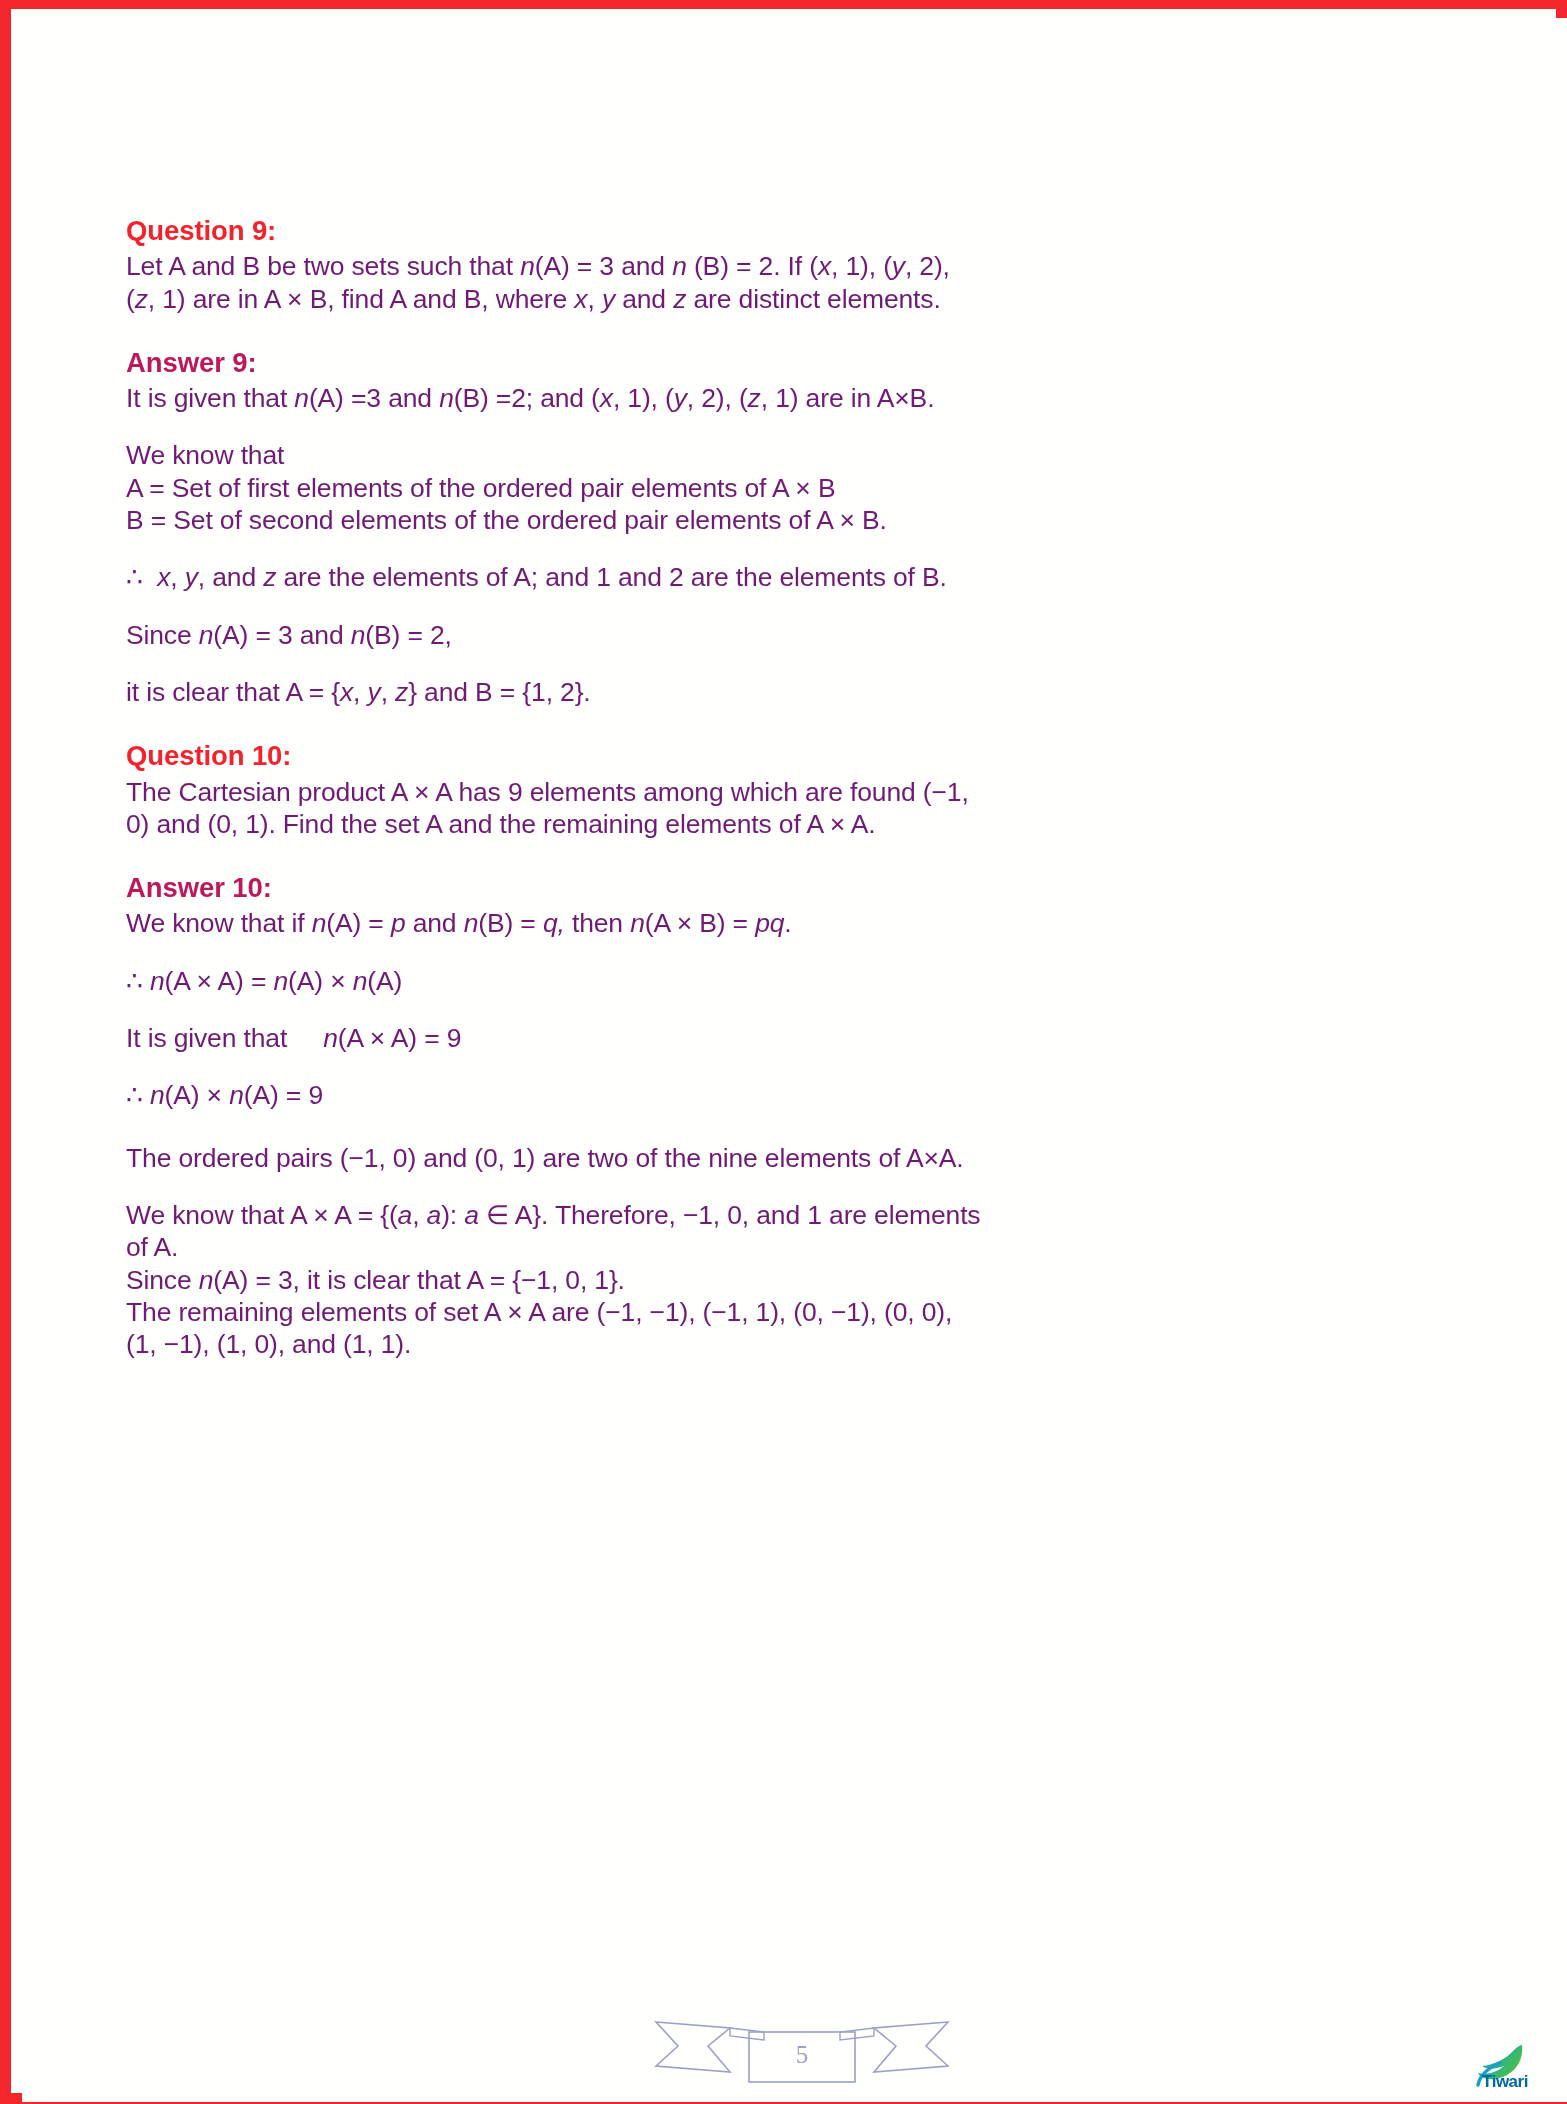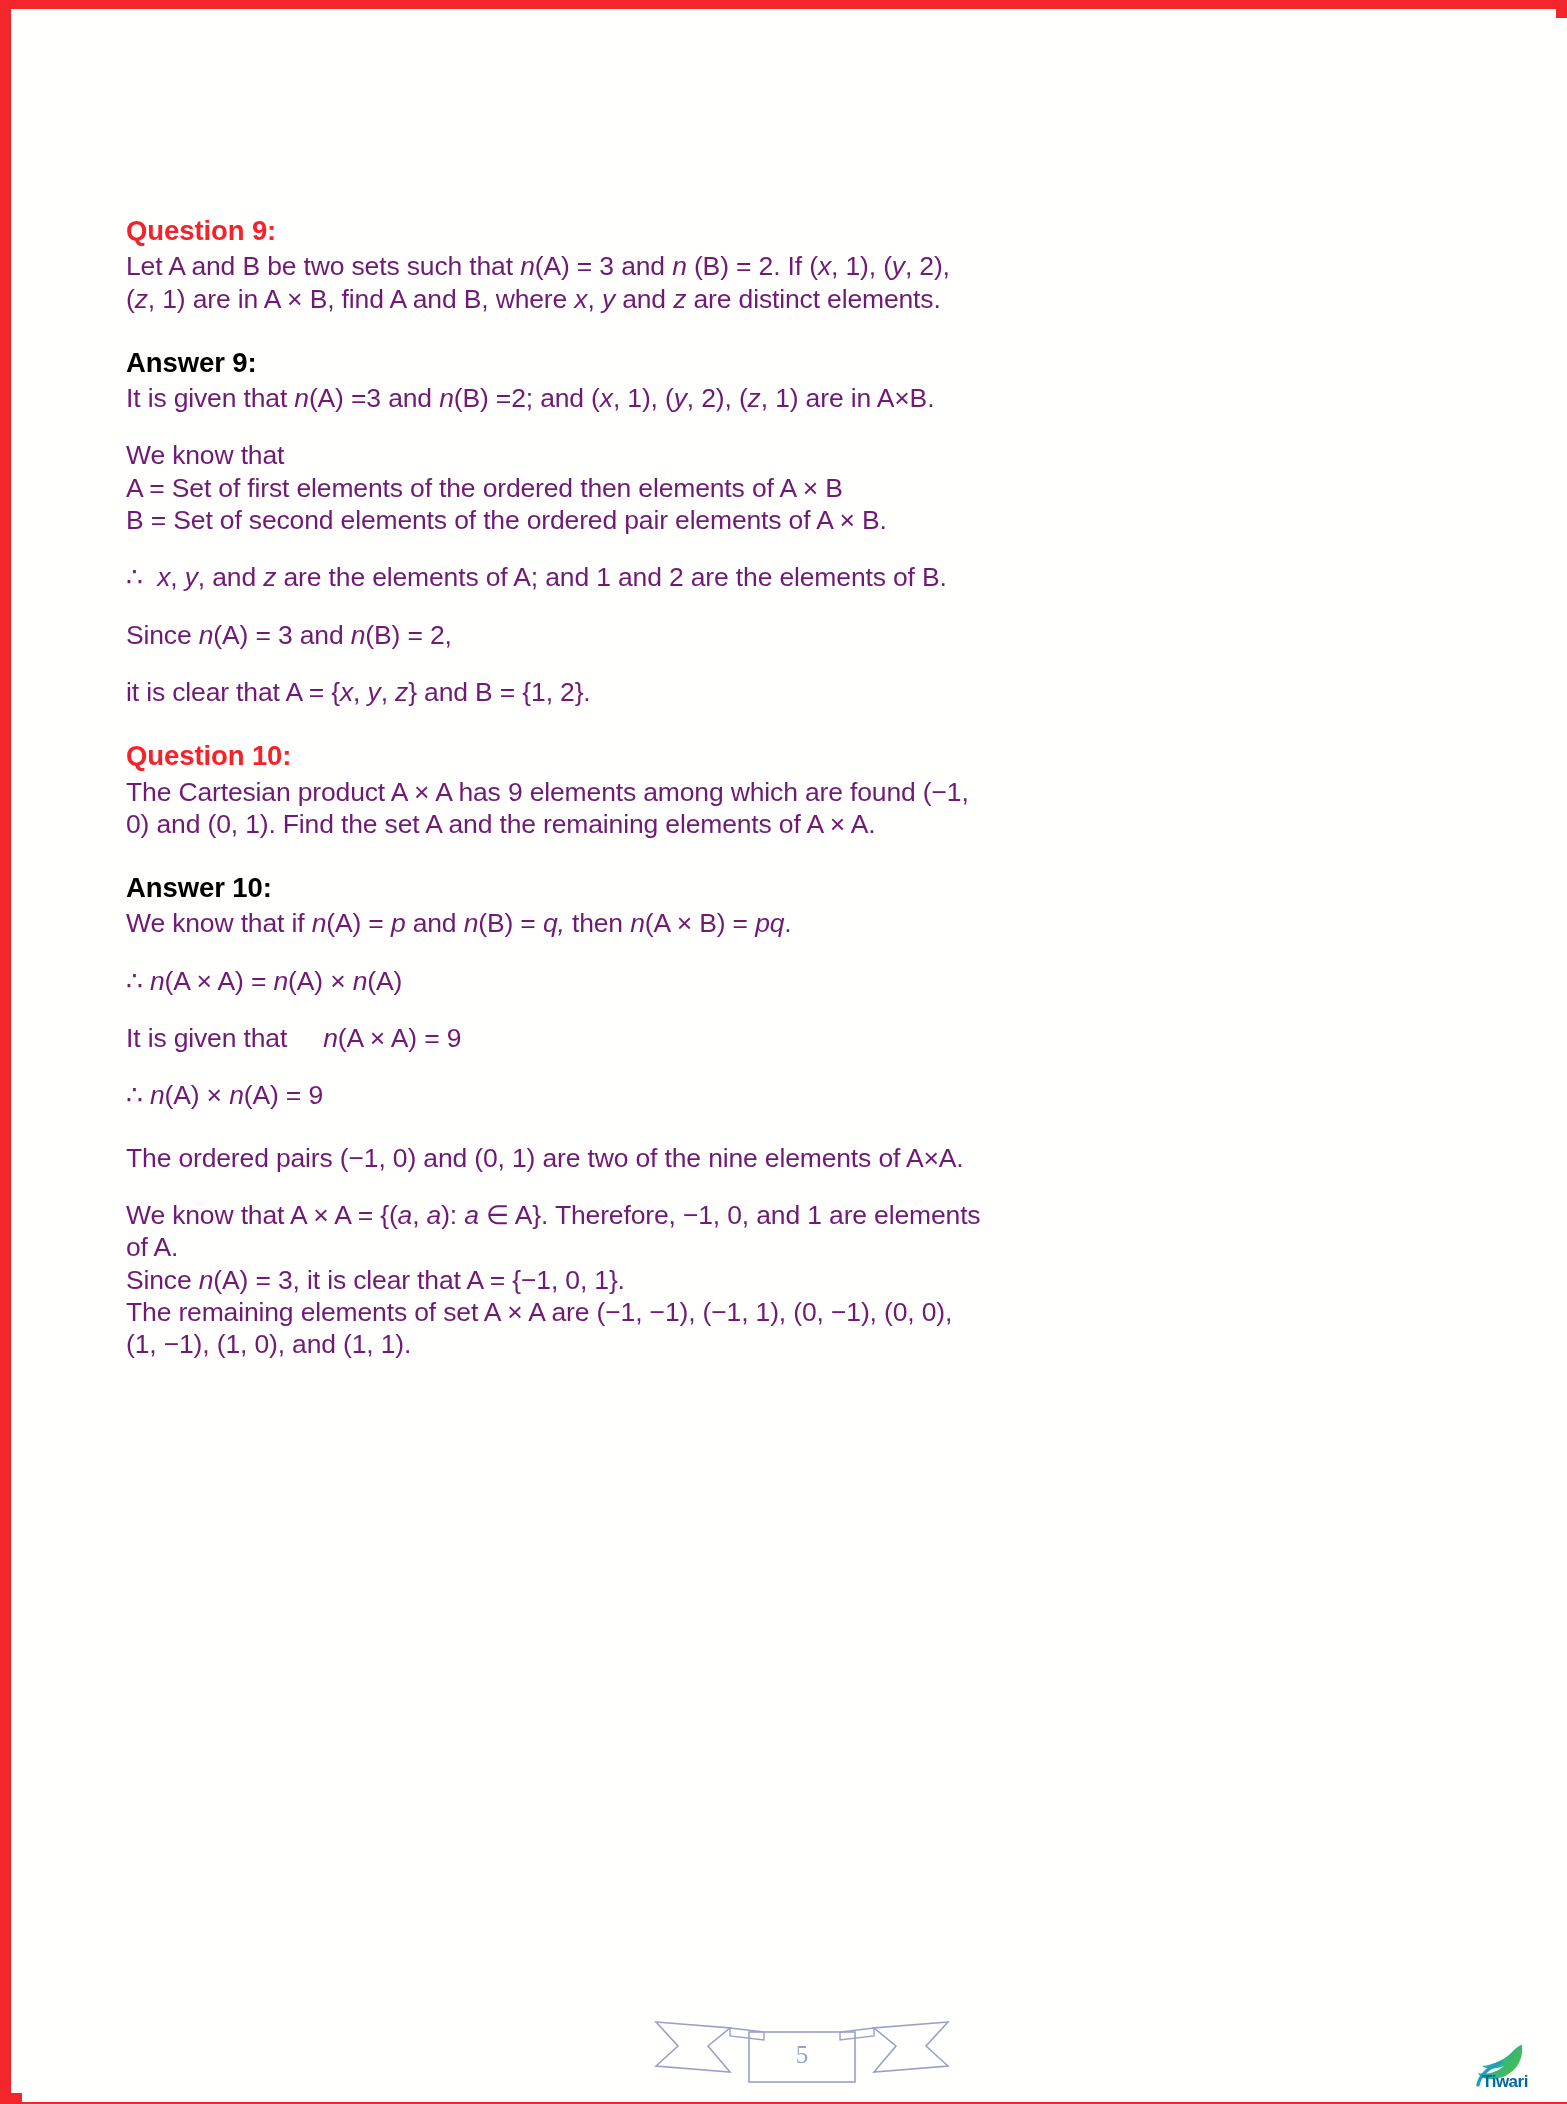--- a/index.html
+++ b/index.html
@@ -49,21 +49,21 @@
   .q-heading {
     color: #f4222b;
     font-weight: bold;
     font-size: 27.5px;
     line-height: 1.28;
     letter-spacing: -0.1px;
     margin: 0 0 2px 0;
     font-family: "Liberation Sans", sans-serif;
   }
   .a-heading {
-    color: #000000;
+    color: #be185d;
     font-weight: bold;
     font-size: 27.5px;
     line-height: 1.28;
     letter-spacing: -0.1px;
     margin: 0 0 2px 0;
     font-family: "Liberation Sans", sans-serif;
   }
 
   .para {
     color: #701a75;
@@ -148,21 +148,21 @@
 
       <div class="gap-lg"></div>
 
       <div class="a-heading">Answer 9:</div>
 
       <p class="para"><span>It is given that </span><i class="v">n</i><span>(A) =3 and </span><i class="v">n</i><span>(B) =2; and (</span><i class="v">x</i><span>, 1), (</span><i class="v">y</i><span>, 2), (</span><i class="v">z</i><span>, 1) are in A×B.</span></p>
 
       <div class="gap-md"></div>
 
       <p class="para">We know that</p>
-      <p class="para">A = Set of first elements of the ordered then elements of A × B</p>
+      <p class="para">A = Set of first elements of the ordered pair elements of A × B</p>
       <p class="para">B = Set of second elements of the ordered pair elements of A × B.</p>
 
       <div class="gap-md"></div>
 
       <p class="para"><span>∴  </span><i class="v">x</i><span>, </span><i class="v">y</i><span>, and </span><i class="v">z</i><span> are the elements of A; and 1 and 2 are the elements of B.</span></p>
 
       <div class="gap-md"></div>
 
       <p class="para"><span>Since </span><i class="v">n</i><span>(A) = 3 and </span><i class="v">n</i><span>(B) = 2,</span></p>
 

